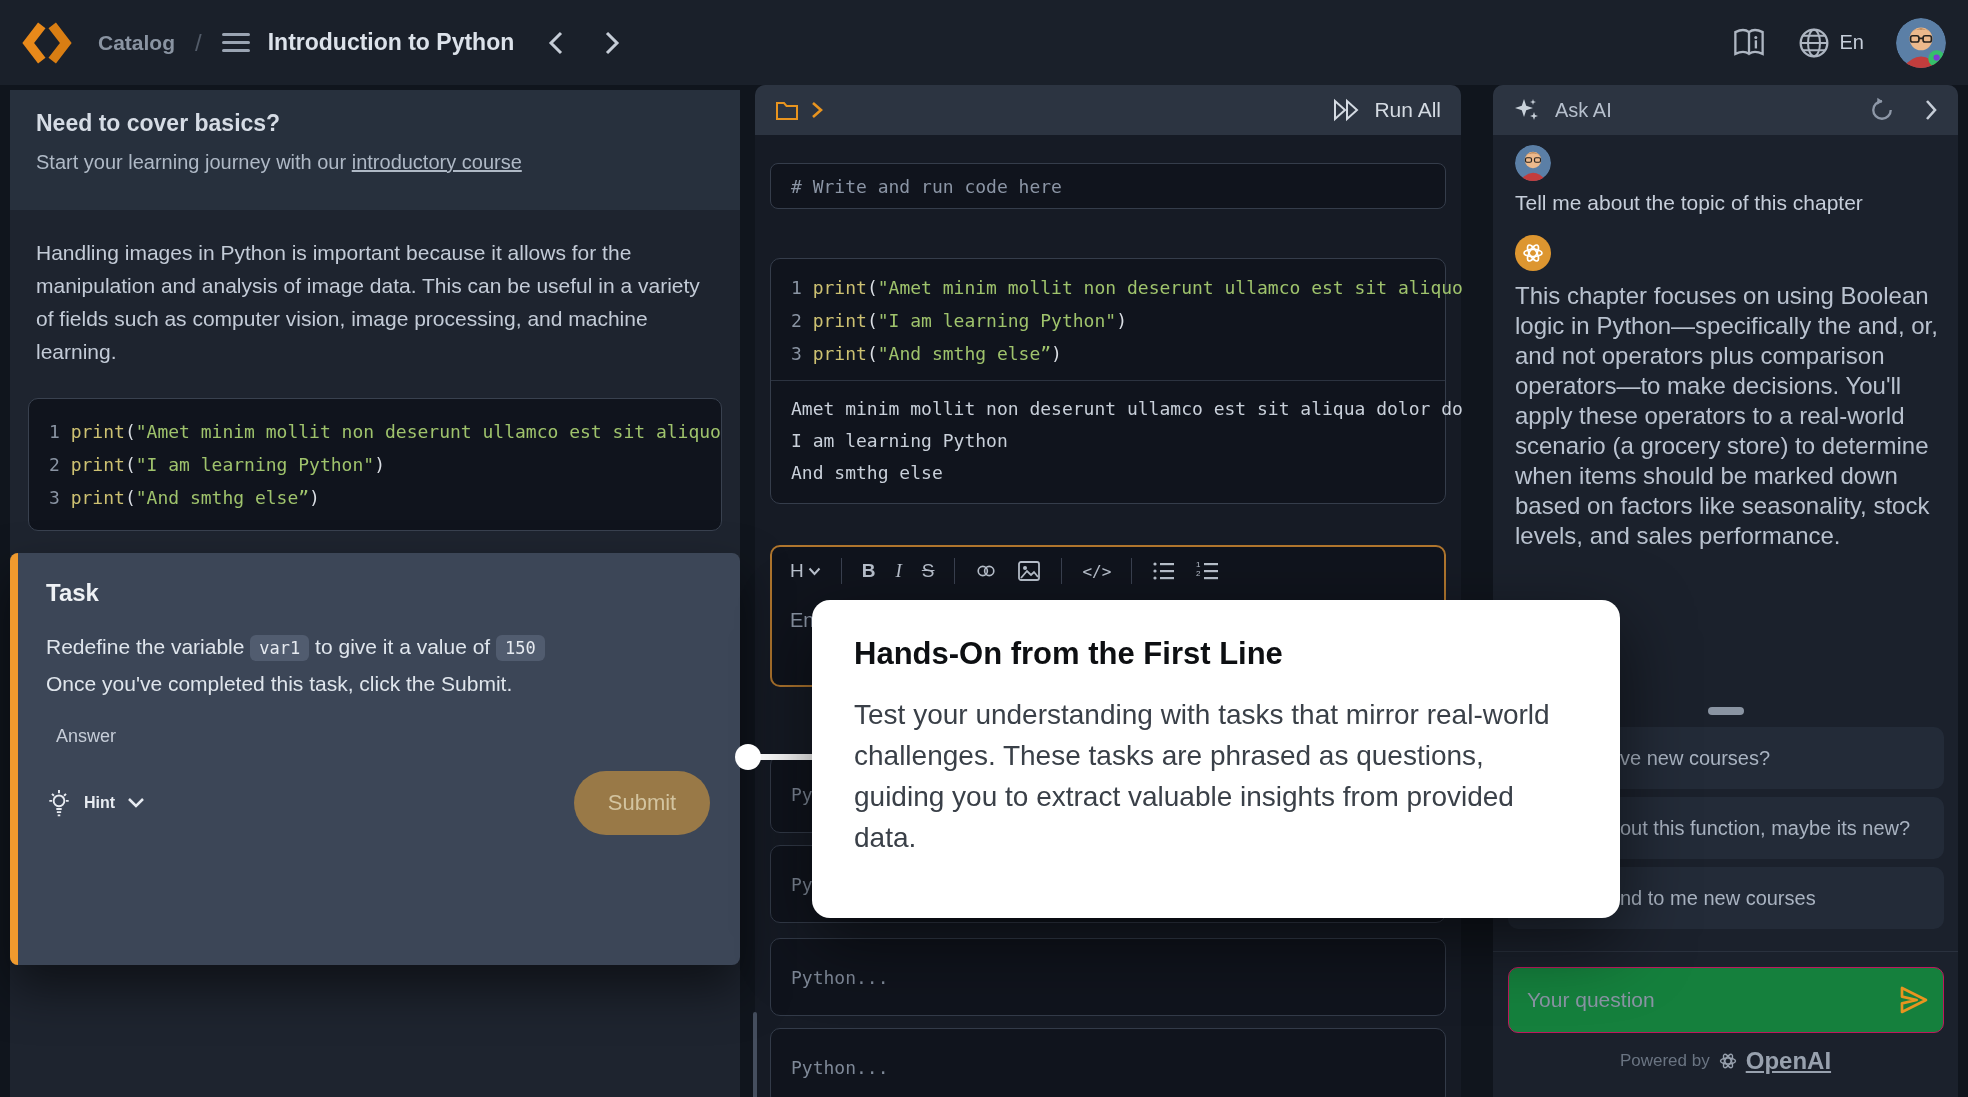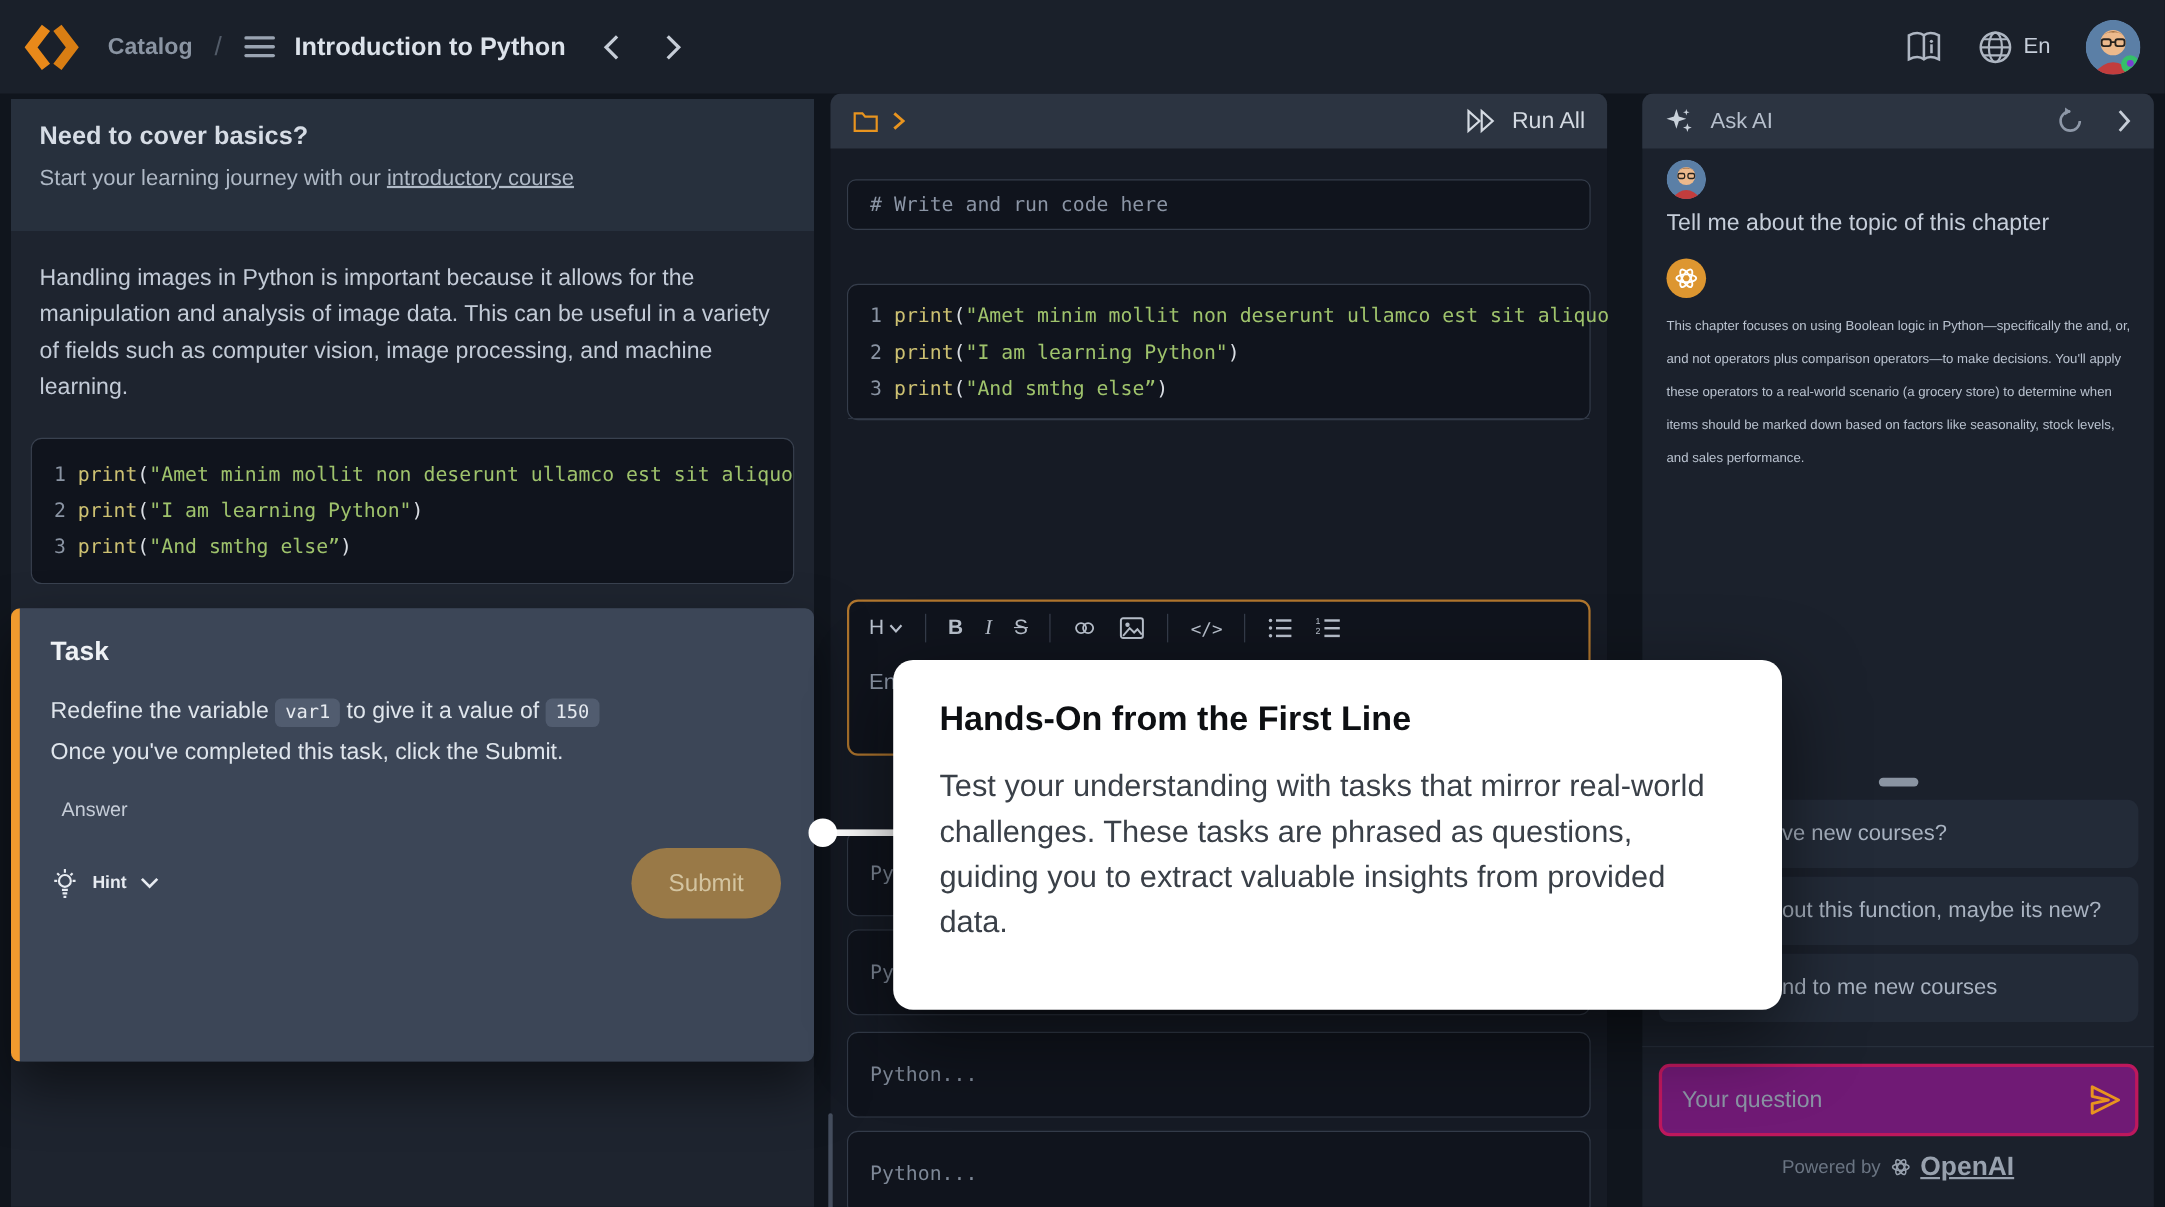--- a/index.html
+++ b/index.html
@@ -99,30 +99,30 @@
 
   
   .right-header { height:50px; justify-content:space-between; }
   .askai-left { display:flex; align-items:center; gap:14px; }
   .right-h-icons { display:flex; align-items:center; gap:28px; }
   .chat-avatar { position:absolute; left:22px; width:36px; height:36px; border-radius:50%;
     overflow:hidden; }
   .openai-avatar { position:absolute; left:22px; width:36px; height:36px; border-radius:50%;
     background:#DD9630; display:flex; align-items:center; justify-content:center; }
   .user-msg { position:absolute; left:22px; top:106px; font-size:21px; color:#C6CEDA; }
-  .ai-msg { position:absolute; left:22px; top:196px; width:424px; font-size:12px;
+  .ai-msg { position:absolute; left:22px; top:196px; width:424px; font-size:24px;
     line-height:30px; color:#B9C2CF; }
   .panel-handle { position:absolute; left:50%; transform:translateX(-50%); top:622px;
     width:36px; height:8px; border-radius:4px; background:#8A94A2; cursor:row-resize; }
   .chipbtn { position:absolute; left:15px; width:436px; height:62px; background:#232B38;
     border:none; border-radius:10px; text-align:left; padding:0 10px 0 112px;
     font-family:inherit; font-size:20px; color:#A9B3C1; cursor:pointer; }
   .ask-divider { position:absolute; left:0; right:0; top:866px; border-top:1px solid #2A313E; }
   .q-wrap { position:absolute; left:15px; top:882px; width:436px; height:66px; }
-  .q-input { width:100%; height:100%; background:#701a75; border:3px solid #be185d;
+  .q-input { width:100%; height:100%; background:#15803d; border:1px solid #be185d;
     border-radius:10px; padding:0 56px 0 18px; font-size:21px; color:#DFE5EC; outline:none; }
   .q-input::placeholder { color:#8A94A4; }
   .q-send { position:absolute; right:14px; top:17px; width:32px; height:32px; cursor:pointer; }
   .powered { position:absolute; left:0; right:0; top:962px; display:flex; align-items:center;
     justify-content:center; gap:8px; font-size:17px; color:#6A7482; }
   .powered b { color:#98A1AE; font-size:24px;text-decoration:underline; }
 
   
   .tooltip { position:absolute; left:812px; top:600px; width:808px; height:318px;
     background:#FFFFFF; border-radius:18px; padding:36px 42px; z-index:60;
@@ -247,20 +247,25 @@
 
   <input class="scratch" type="text" placeholder="# Write and run code here" style="">
 
   <div class="cell">
     <div class="cell-code">
       <div class="codeline"><span class="ln">1 </span><span class="kw">print</span><span class="pr">(</span><span class="str">"Amet minim mollit non deserunt ullamco est sit aliquo</span><span class="pr"></span></div>
       <div class="codeline"><span class="ln">2 </span><span class="kw">print</span><span class="pr">(</span><span class="str">"I am learning Python"</span><span class="pr">)</span></div>
       <div class="codeline"><span class="ln">3 </span><span class="kw">print</span><span class="pr">(</span><span class="str">"And smthg else”</span><span class="pr">)</span></div>
     </div>
     <div class="cell-divider"></div>
+    <div class="cell-out">
+      <div class="outline">Amet minim mollit non deserunt ullamco est sit aliqua dolor do</div>
+      <div class="outline">I am learning Python</div>
+      <div class="outline">And smthg else</div>
+    </div>
   </div>
 
   <div class="rtebox">
     <div class="rte-toolbar">
       <span class="rte-btn">
         <span>H</span>
         <svg width="13" height="9" viewBox="0 0 13 9">
           <path d="M1.5 1.5 L6.5 7 L11.5 1.5" fill="none" stroke="#B9C1CD" stroke-width="2"></path>
         </svg>
       </span>

